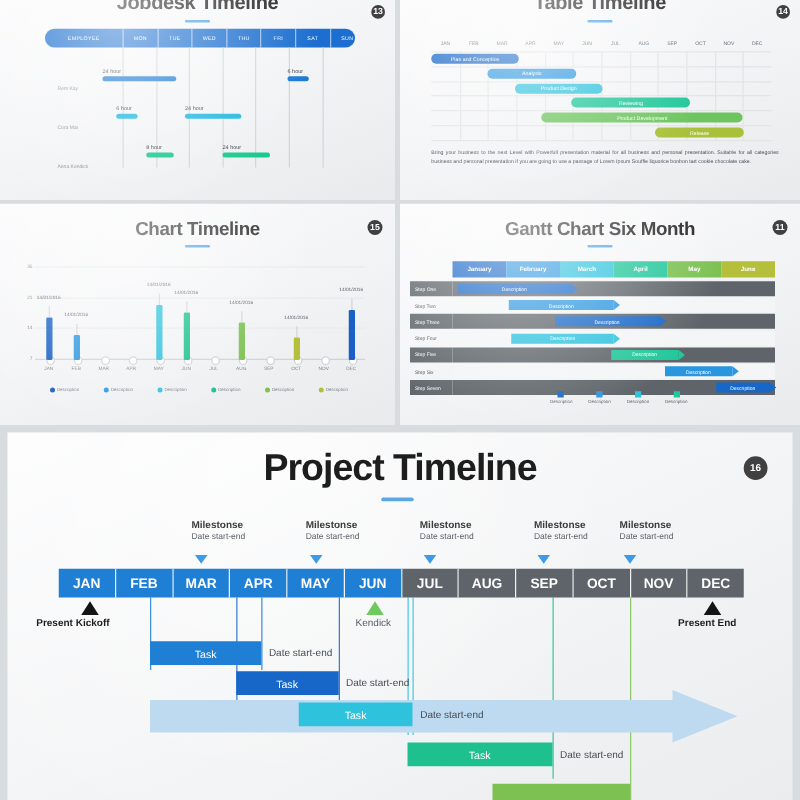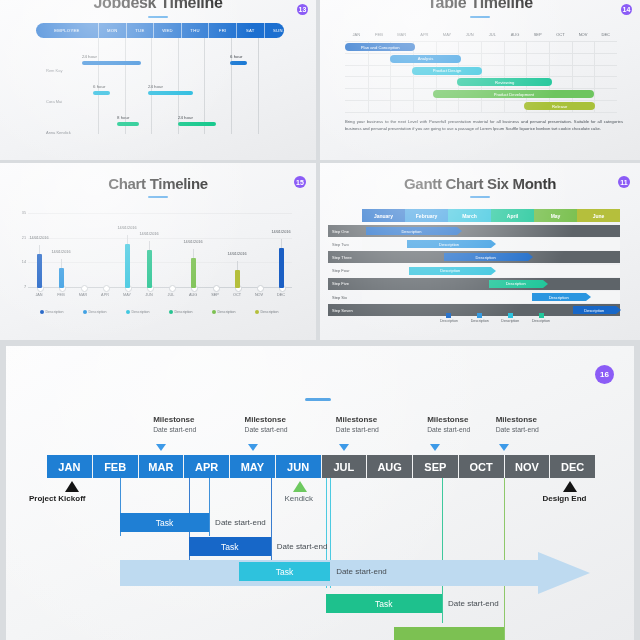--- a/index.html
+++ b/index.html
@@ -10,21 +10,21 @@
     -webkit-font-smoothing:antialiased;
   }
   .stage{position:relative;width:640px;height:640px;}
 
   
   .panel{position:absolute;background:linear-gradient(160deg,#fbfbfc 0%,#f2f3f5 55%,#e9eaec 100%);overflow:hidden;}
   .panel::after{content:"";position:absolute;inset:0;pointer-events:none;
     background:radial-gradient(circle at 30% 10%,rgba(255,255,255,.55),rgba(0,0,0,0) 60%);}
   .p-title{position:absolute;left:0;right:0;text-align:center;font-weight:bold;color:#232323;letter-spacing:-.3px;}
   .p-underline{position:absolute;height:2px;background:#4da3e8;border-radius:1px;}
-  .badge{position:absolute;border-radius:50%;background:#8b5cf6;color:#fff;
+  .badge{position:absolute;border-radius:50%;background:#404040;color:#fff;
          display:flex;align-items:center;justify-content:center;font-size:7px;font-weight:bold;}
 
   
   #panel1{left:0;top:0;width:316px;height:160px;}
   #panel1 .p-title{top:-6px;font-size:16px;}
   #panel1 .p-underline{top:16px;left:148px;width:20px;}
   #p1-head{position:absolute;left:36px;top:23px;width:248px;height:15px;background:#1c6fd0;border-radius:8px;display:flex;}
   #p1-head .hc{flex:0 0 auto;color:#fff;font-size:4.2px;letter-spacing:.3px;display:flex;align-items:center;justify-content:center;border-right:1px solid rgba(255,255,255,.55);}
   #p1-head .hc:last-child{border-right:none;}
   #p1-head .hc.emp{width:62px;}
@@ -359,20 +359,21 @@
           <span class="lt">Description</span>
         </div>
         <div class="li">
           <span class="sq" style="background:#22c79b;"></span>
           <span class="lt">Description</span>
         </div>
       </div>
   </div>
 
   <div class="panel" id="panel5"></div>
+  <div id="p5-title">Project Timeline</div>
   <div id="p5-underline"></div>
   <div class="badge" id="p5-badge">16</div>
 
   <div id="p5-layer">
       <div class="vline" style="left:120.06666666666666px;top:478px;height:58px;background:#1f7fd4;opacity:.85;"></div>
       <div class="vline" style="left:209.11666666666665px;top:478px;height:58px;background:#1f7fd4;opacity:.85;"></div>
       <div class="vline" style="left:188.56666666666666px;top:478px;height:82px;background:#1767c8;opacity:.85;"></div>
       <div class="vline" style="left:270.76666666666665px;top:478px;height:82px;background:#1767c8;opacity:.85;"></div>
       <div class="vline" style="left:325.56666666666666px;top:478px;height:110px;background:#2ec2dd;opacity:.85;"></div>
       <div class="vline" style="left:330.1333333333333px;top:478px;height:110px;background:#2ec2dd;opacity:.85;"></div>
@@ -420,25 +421,25 @@
         <div class="ms-t">Milestonse</div>
         <div class="ms-d">Date start-end</div>
       </div>
       <div class="ms-tri" style="left:430.16666666666663px;top:444px;"></div>
       <div class="ms" style="left:495.66666666666663px;top:415px;">
         <div class="ms-t">Milestonse</div>
         <div class="ms-d">Date start-end</div>
       </div>
       <div class="ms-tri" style="left:498.66666666666663px;top:444px;"></div>
       <div class="tri-up" style="left:65.11666666666667px;top:481px;border-bottom:11px solid #141414;"></div>
-      <div class="anno" style="left:29px;top:494px;">Project Kickoff</div>
+      <div class="anno" style="left:29px;top:494px;">Present Kickoff</div>
       <div class="tri-up" style="left:293.45px;top:481px;border-bottom:11px solid #6ec95f;"></div>
       <div class="anno-l" style="left:284.45px;top:494px;">Kendick</div>
       <div class="tri-up" style="left:562.8833333333333px;top:481px;border-bottom:11px solid #141414;"></div>
-      <div class="anno" style="left:542.4833333333333px;top:494px;">Design End</div>
+      <div class="anno" style="left:542.4833333333333px;top:494px;">Present End</div>
       <div class="task" style="left:120.06666666666666px;top:513px;width:89.04999999999998px;background:#1f7fd4;">Task</div>
       <div class="task-d" style="left:215.11666666666665px;top:518px;">Date start-end</div>
       <div class="task" style="left:188.56666666666666px;top:537px;width:82.2px;background:#1767c8;">Task</div>
       <div class="task-d" style="left:276.76666666666665px;top:542px;">Date start-end</div>
       <div class="task" style="left:238.8px;top:562px;width:91.33333333333333px;background:#2ec2dd;">Task</div>
       <div class="task-d" style="left:336.1333333333333px;top:567px;">Date start-end</div>
       <div class="task" style="left:325.56666666666666px;top:594px;width:116.45000000000003px;background:#1ec18d;">Task</div>
       <div class="task-d" style="left:448.0166666666667px;top:599px;">Date start-end</div>
       <div class="task" style="left:394.0666666666666px;top:627px;width:109.60000000000001px;background:#7cc152;"></div>
     </div>

